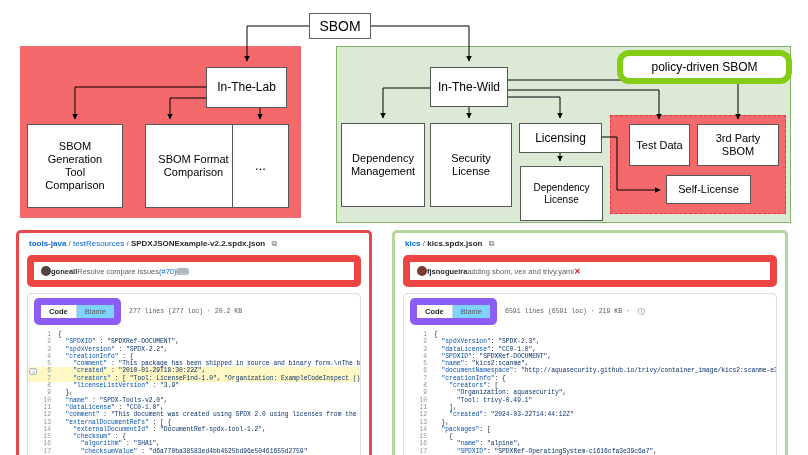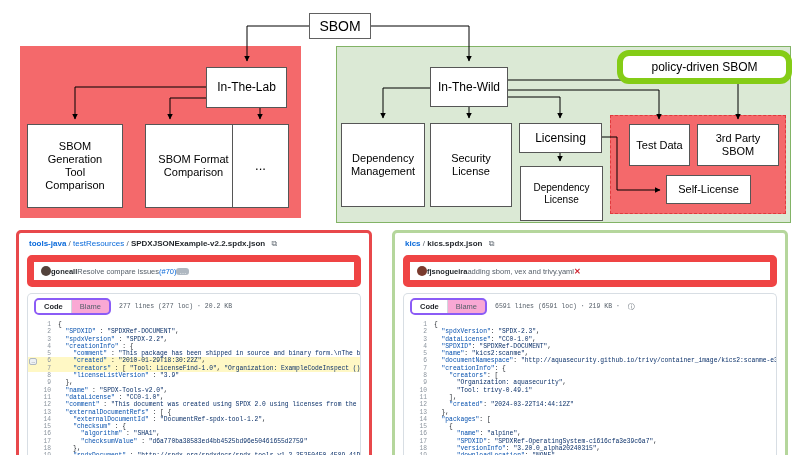--- a/index.html
+++ b/index.html
@@ -32,21 +32,21 @@
   .commit{margin:2px 8px 6px;border:7px solid #ef4444;border-radius:5px;padding:4px 7px;
           display:flex;align-items:center;font-size:7.5px;color:#57606a;}
   .avatar{width:10px;height:10px;border-radius:50%;flex:none;}
   .commit .author{color:#1f2328;font-weight:700;}
   .commit .pr{color:#0969da;}
   .badge-ellipsis{background:#afb8c1;color:#fff;border-radius:3px;padding:0 3px;
                   font-size:7px;line-height:7px;cursor:pointer;}
   .xmark{color:#cf222e;font-weight:700;font-size:8px;}
   .codecard{margin:0 8px;border:1px solid #d8dee4;border-bottom:none;border-radius:5px 5px 0 0;}
   .tabrow{display:flex;align-items:center;gap:8px;padding:4px 6px;}
-  .seg{display:flex;border:2px solid #8b5cf6;border-radius:5px;overflow:hidden;background:#f9a8d4;align-items:center;}
+  .seg{display:flex;border:7px solid #8b5cf6;border-radius:5px;overflow:hidden;background:#7dd3fc;align-items:center;}
   .seg span{padding:2px 8px;font-size:7.5px;cursor:pointer;}
   .seg .on{background:#fff;font-weight:700;color:#1f2328;border-right:1px solid #d0d7de;}
   .seg .off{color:#57606a;}
   .meta{font-family:"Liberation Mono",monospace;font-size:6.5px;color:#57606a;}
   .info{color:#57606a;font-size:7px;cursor:pointer;}
   .codearea{padding:2px 0 0;}
   .crow{display:flex;height:7.3px;line-height:7.5px;
         font-family:"Liberation Mono",monospace;font-size:6.3px;}
   .crow.hl{background:#fff8c5;}
   .gut{width:30px;flex:none;text-align:right;padding-right:7px;color:#8c959f;

